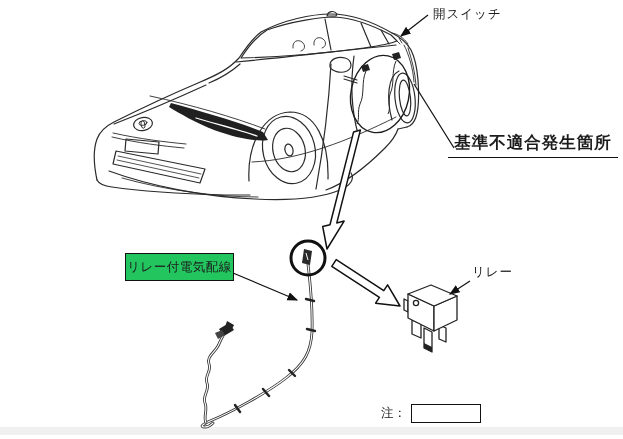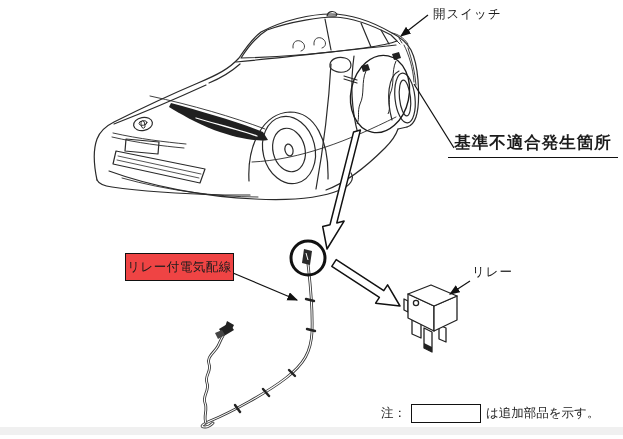--- a/index.html
+++ b/index.html
@@ -11,21 +11,21 @@
   .lbl{position:absolute;white-space:nowrap;color:#1c1c1c;}
   .lbl-open-switch{left:433px;top:6px;font-size:12.5px;letter-spacing:1px;font-family:"DejaVu Serif",serif;}
   .lbl-nonconformity{
     left:448px;top:132px;width:170px;text-align:center;
     font-size:16.5px;font-weight:bold;letter-spacing:1px;
     padding-bottom:3px;border-bottom:1.6px solid #111;
     font-family:"DejaVu Sans",sans-serif;
   }
   .lbl-wiring-box{
     left:125px;top:253px;width:107px;height:26px;line-height:26px;text-align:center;
-    border:1.5px solid #111;background:#ef4444;font-size:12.5px;letter-spacing:.5px;
+    border:1.5px solid #111;background:#22c55e;font-size:12.5px;letter-spacing:.5px;
     font-family:Liberation Sans, sans-serif;
   }
   .lbl-relay{left:472px;top:264px;font-size:12.5px;letter-spacing:1px;font-family:Liberation Serif, serif;}
   .note-row{
     position:absolute;left:381px;top:404px;display:flex;align-items:center;gap:5px;
     font-size:12.5px;font-family:"DejaVu Serif",serif;
   }
   .legend-box{display:inline-block;width:68px;height:17px;border:1.5px solid #111;background:#fff;}
 </style>
 </head>
@@ -175,16 +175,15 @@
 
   <div class="lbl lbl-open-switch">開スイッチ</div>
 
   <div class="lbl lbl-wiring-box">リレー付電気配線</div>
 
   <div class="lbl lbl-relay">リレー</div>
 
   <div class="note-row">
     <span>注：</span>
     <span class="legend-box"></span>
-    <span>は追加部品を示す。</span>
   </div>
 
 </div>
 
 </body></html>

